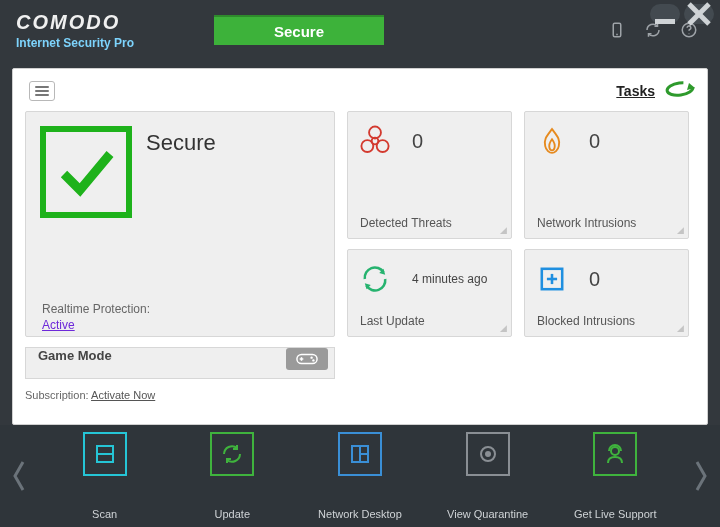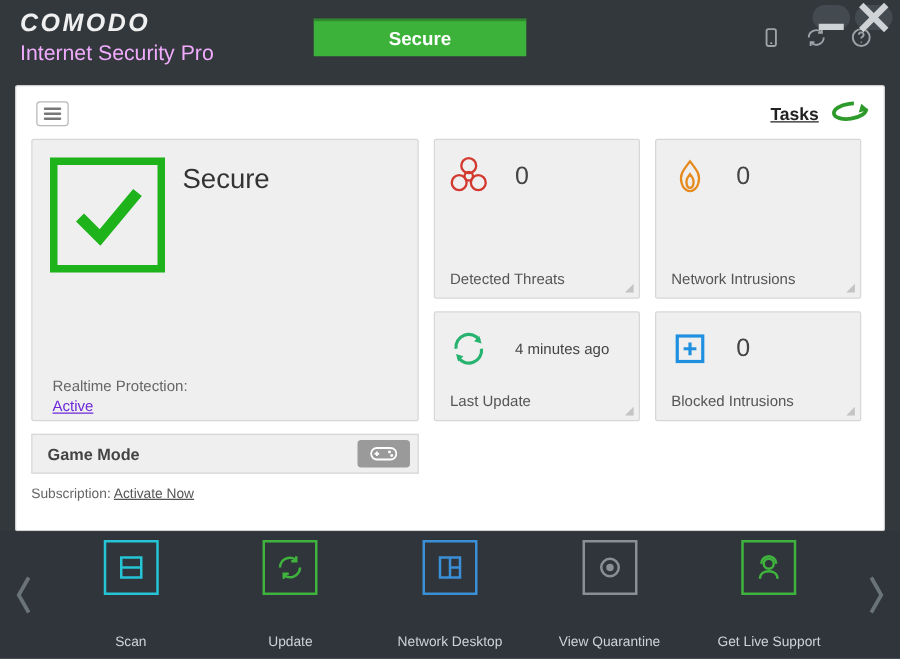--- a/index.html
+++ b/index.html
@@ -2,21 +2,21 @@
 <html><head>
 <meta charset="utf-8">
 <style>
 * { margin: 0; padding: 0; box-sizing: border-box; font-family: "Segoe UI", Arial, sans-serif; }
 body { width: 720px; height: 527px; background: #33383d; overflow: hidden; position: relative; }
 
 
 .topbar { height: 60px; display: flex; align-items: center; padding: 0 16px; color: #e0e0e0; }
 .brand { display: flex; flex-direction: column; }
 .brand-logo { font-size: 20px; font-weight: 700; letter-spacing: 2px; font-style: italic; color: #f0f0f0; }
-.brand-sub { font-size: 17px; color: #f0abfc; margin-top: 2px; }
+.brand-sub { font-size: 12px; color: #7dd3fc; margin-top: 2px; font-weight: bold; }
 .status-pill { margin-left: 80px; width: 170px; height: 30px; background: #3db23a; display: flex; align-items: center; justify-content: center; color: #fff; font-weight: 600; font-size: 15px; border-top: 2px solid #2e8a2c; position: relative; }
 .topbar-spacer { flex: 1; }
 .top-icon { width: 30px; height: 30px; border-radius: 4px; margin-left: 6px; display: flex; align-items: center; justify-content: center; cursor: pointer; color: #9ea3a8; }
 .top-icon svg { width: 18px; height: 18px; stroke: currentColor; fill: none; stroke-width: 2; }
 .winbtn { position: absolute; top: 4px; width: 30px; height: 20px; background: #434a50; border-radius: 10px; display: flex; align-items: center; justify-content: center; cursor: pointer; color: #cfd3d6; }
 .winbtn.min { right: 40px; }
 .winbtn.cls { right: 6px; }
 
 
 .panel { position: absolute; left: 12px; right: 12px; top: 68px; bottom: 102px; background: #fff; border: 1px solid #d0d0d0; border-radius: 2px; padding: 10px 12px 8px; }
@@ -37,21 +37,21 @@
 .secure-body { flex: 1; display: flex; align-items: flex-start; padding: 14px; }
 .check-box { width: 92px; height: 92px; border: 6px solid #1eb21b; display: flex; align-items: center; justify-content: center; flex-shrink: 0; }
 .check-box svg { width: 64px; height: 64px; }
 .secure-text { margin-left: 14px; padding-top: 4px; }
 .secure-title { font-size: 22px; color: #333; font-weight: 400; }
 .secure-msg { font-size: 12px; color: #666; margin-top: 10px; max-width: 160px; line-height: 1.4; }
 .realtime { padding: 8px 16px 4px; font-size: 12px; color: #666; }
 .realtime a { color: #6d28d9; text-decoration: underline; cursor: pointer; display: inline-block; margin-top: 2px; }
 
 
-.gamemode { margin-top: 10px; width: 310px; height: 32px; background: #efefef; border: 1px solid #d7d7d7; display: flex; align-items: center; justify-content: space-between; padding: 0 6px 0 12px; }
+.gamemode { margin-top: 10px; width: 310px; height: 32px; background: #efefef; border: 1px solid #d7d7d7; display: flex; justify-content: space-between; padding: 0 6px 0 12px; }
 .gamemode-label { font-size: 13px; font-weight: 600; color: #444; }
 .game-toggle { width: 42px; height: 22px; background: #9a9a9a; border-radius: 3px; display: flex; align-items: center; justify-content: center; cursor: pointer; }
 .game-toggle svg { width: 22px; height: 14px; }
 
 
 .stat-body { display: flex; align-items: center; height: 58px; padding: 0 10px; gap: 20px; }
 .stat-body svg { width: 34px; height: 34px; }
 .stat-val { font-size: 20px; color: #444; }
 .stat-label { position: absolute; left: 12px; bottom: 8px; font-size: 12px; color: #555; padding-right: 16px; }
 

